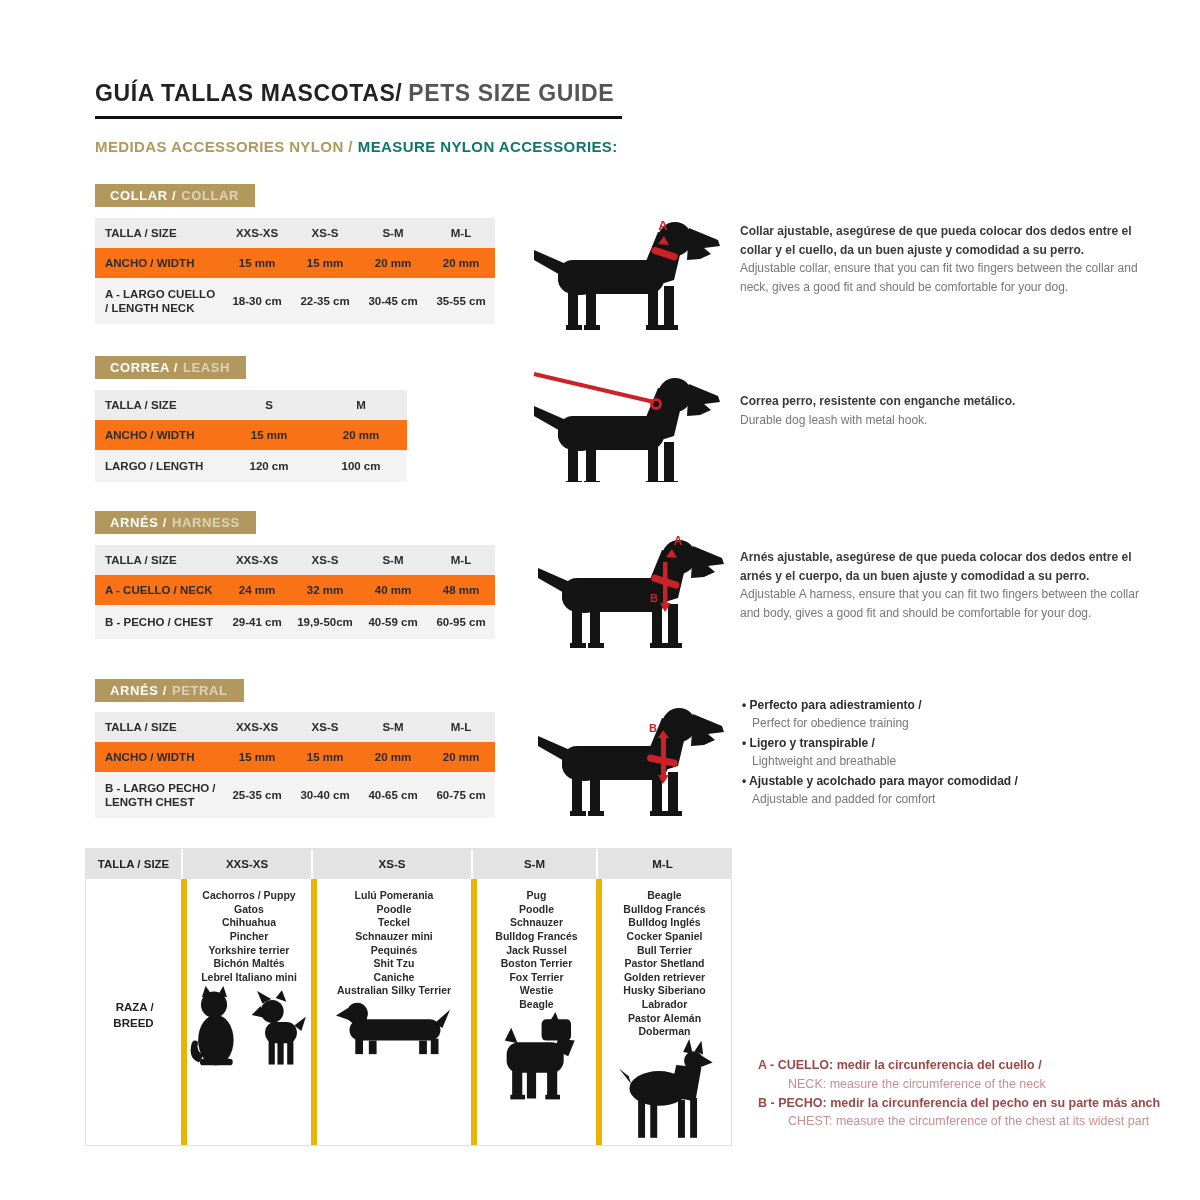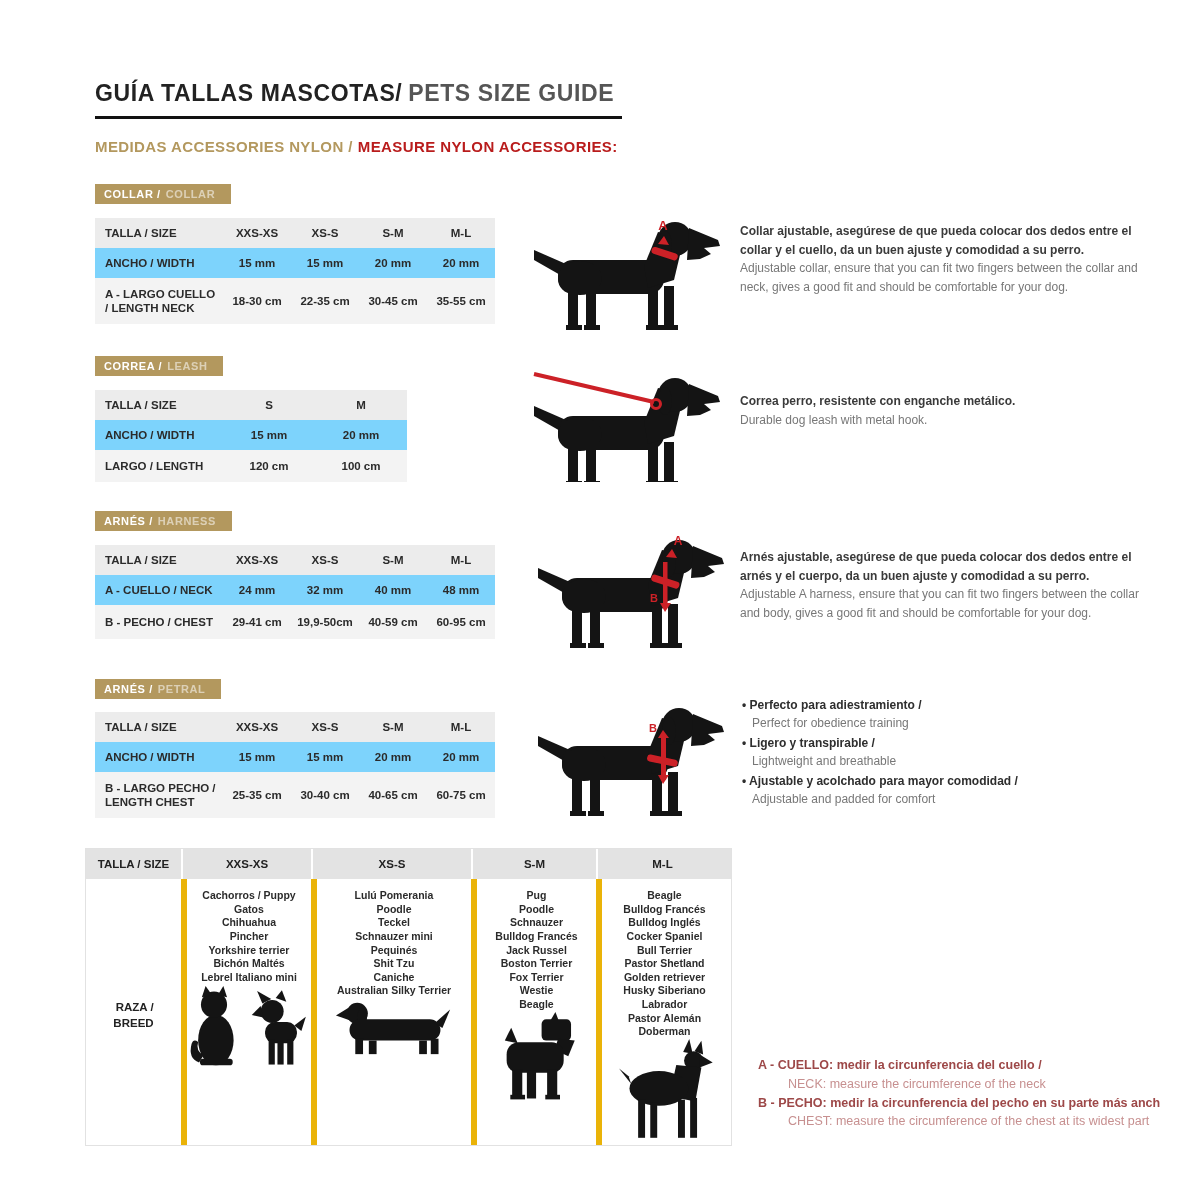--- a/index.html
+++ b/index.html
@@ -5,33 +5,33 @@
   html,body{margin:0;padding:0;background:#fff;}
   #canvas{position:relative;width:1160px;height:1200px;background:#ffffff;
           font-family:"Liberation Sans",sans-serif;color:#222;overflow:hidden;}
   .abs{position:absolute;}
 
   
   .title{left:95px;top:80px;font-size:23px;font-weight:bold;letter-spacing:.6px;
          border-bottom:3px solid #111;padding-bottom:9px;padding-right:8px;}
   .title .en{color:#555;margin-left:6px;}
   .subtitle{left:95px;top:138px;font-size:15px;font-weight:bold;color:#b3985e;letter-spacing:.4px;}
-  .subtitle .en{color:#b91c1c;margin-left:5px;}
-
-  
-  .badge{background:#b3985e;color:#fff;font-weight:bold;font-size:11px;
-         padding:4px 16px 4px 9px;letter-spacing:.6px;}
+  .subtitle .en{color:#0f766e;margin-left:5px;}
+
+  
+  .badge{background:#b3985e;color:#fff;font-weight:bold;font-size:13px;
+         padding:4px 16px 4px 15px;letter-spacing:.6px;}
   .badge .en{opacity:.55;margin-left:5px;}
 
   
   .tbl{display:grid;font-size:11.5px;font-weight:bold;color:#2b2b2b;}
   .tbl .c{display:flex;align-items:center;justify-content:center;text-align:center;
           padding:2px 4px;line-height:1.25;}
   .tbl .lab{justify-content:flex-start;text-align:left;padding-left:10px;}
-  .bg1{background:#ececec;} .bg2{background:#7dd3fc;} .bg3{background:#f3f3f3;}
+  .bg1{background:#ececec;} .bg2{background:#f97316;} .bg3{background:#f3f3f3;}
   .tbl-5{grid-template-columns:128px repeat(4,68px);}
   .tbl-3{grid-template-columns:128px 92px 92px;}
   #collar-table{grid-template-rows:30px 30px 46px;}
   #leash-table{grid-template-rows:30px 30px 32px;}
   #harness-table{grid-template-rows:30px 30px 34px;}
   #petral-table{grid-template-rows:30px 30px 46px;}
 
   
   .desc{font-size:12px;line-height:1.55;width:402px;}
   .desc .es{font-weight:bold;color:#3a3a3a;}

